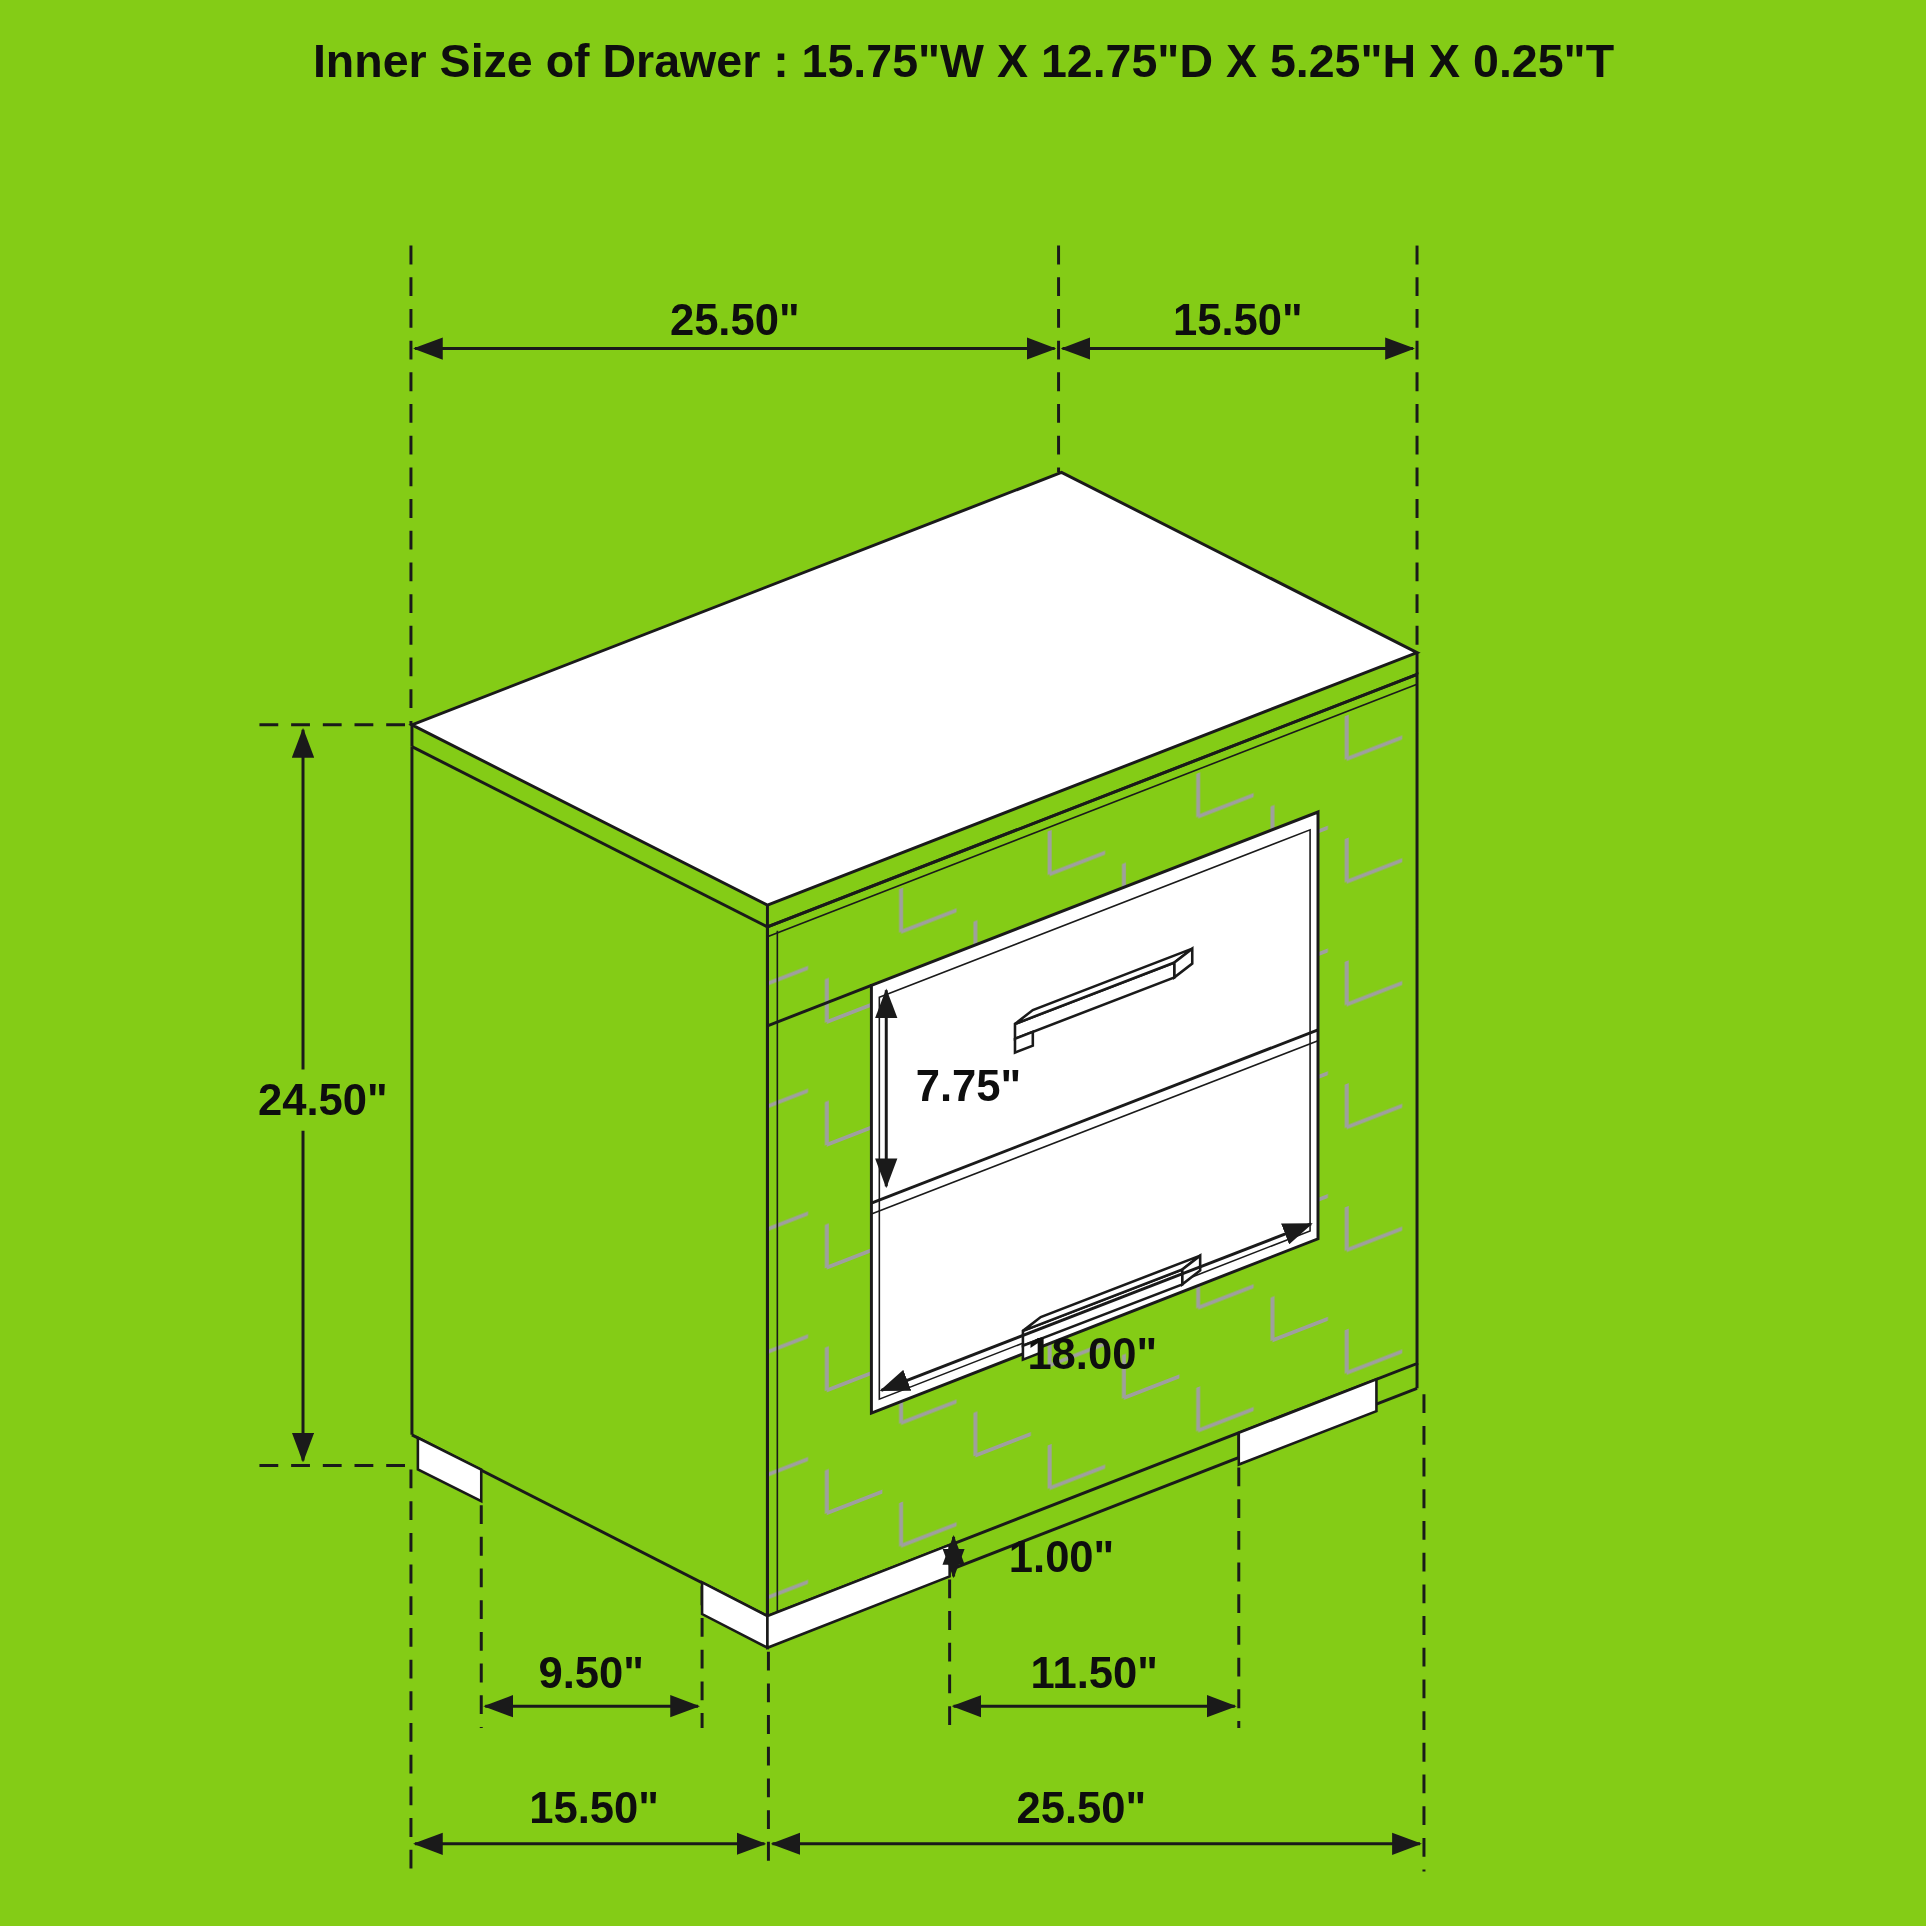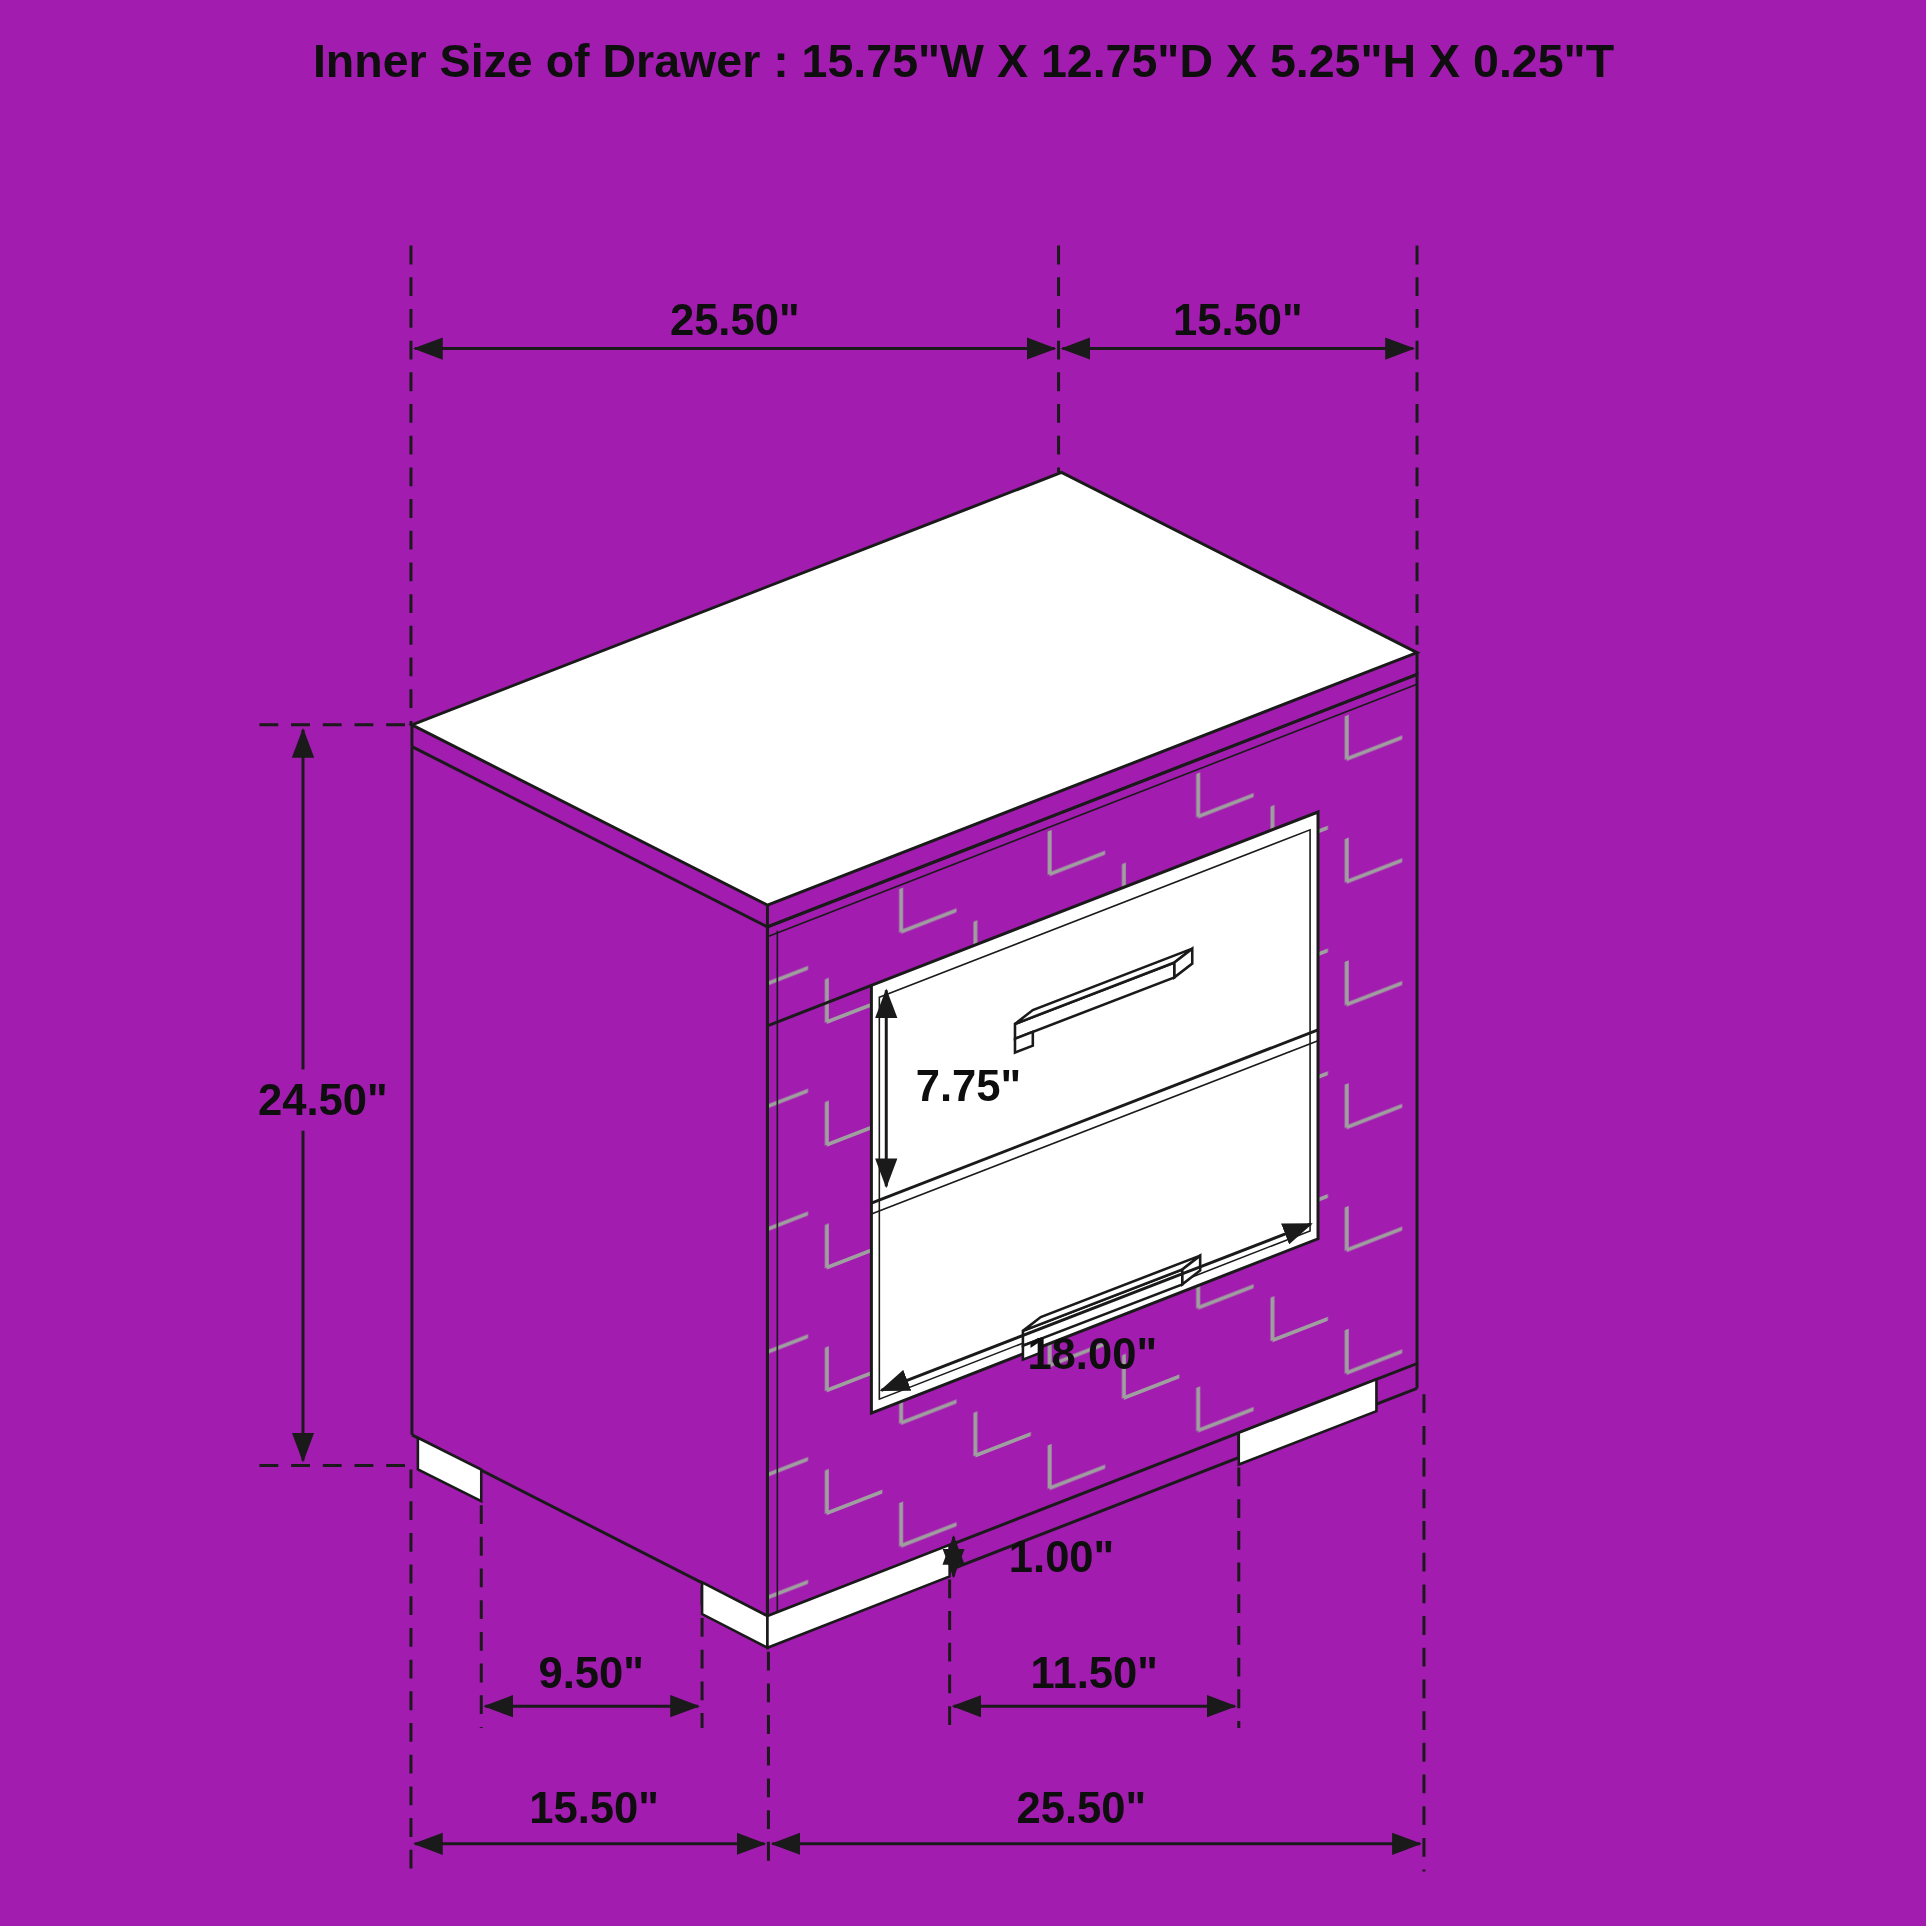--- a/index.html
+++ b/index.html
@@ -1,16 +1,16 @@
 <!DOCTYPE html>
 <html><head>
 <meta charset="utf-8">
 <style>
   html,body{margin:0;padding:0;background:#ffffff;}
-  #page{position:relative;width:1927px;height:1927px;background:#a21caf;overflow:hidden;}
+  #page{position:relative;width:1927px;height:1927px;background:#84cc16;overflow:hidden;}
   svg{display:block;}
   .ln{stroke:#1a1a1a;stroke-width:3;fill:none;stroke-linejoin:miter;stroke-linecap:butt;}
   .thin{stroke:#1a1a1a;stroke-width:1.6;fill:none;}
   .dash{stroke:#1a1a1a;stroke-width:3;fill:none;stroke-dasharray:19 13;}
   .dim{stroke:#1a1a1a;stroke-width:3;fill:none;}
   .face{fill:#ffffff;}
   .leg{fill:#ffffff;stroke:#1a1a1a;stroke-width:2.6;stroke-linejoin:miter;}
   .dimtext{font-family:"Liberation Sans",sans-serif;font-weight:700;font-size:44px;fill:#0e0e0e;text-anchor:middle;}
   .titletext{font-family:"Liberation Sans",sans-serif;font-weight:700;font-size:47px;fill:#0e0e0e;text-anchor:middle;}
 </style>

